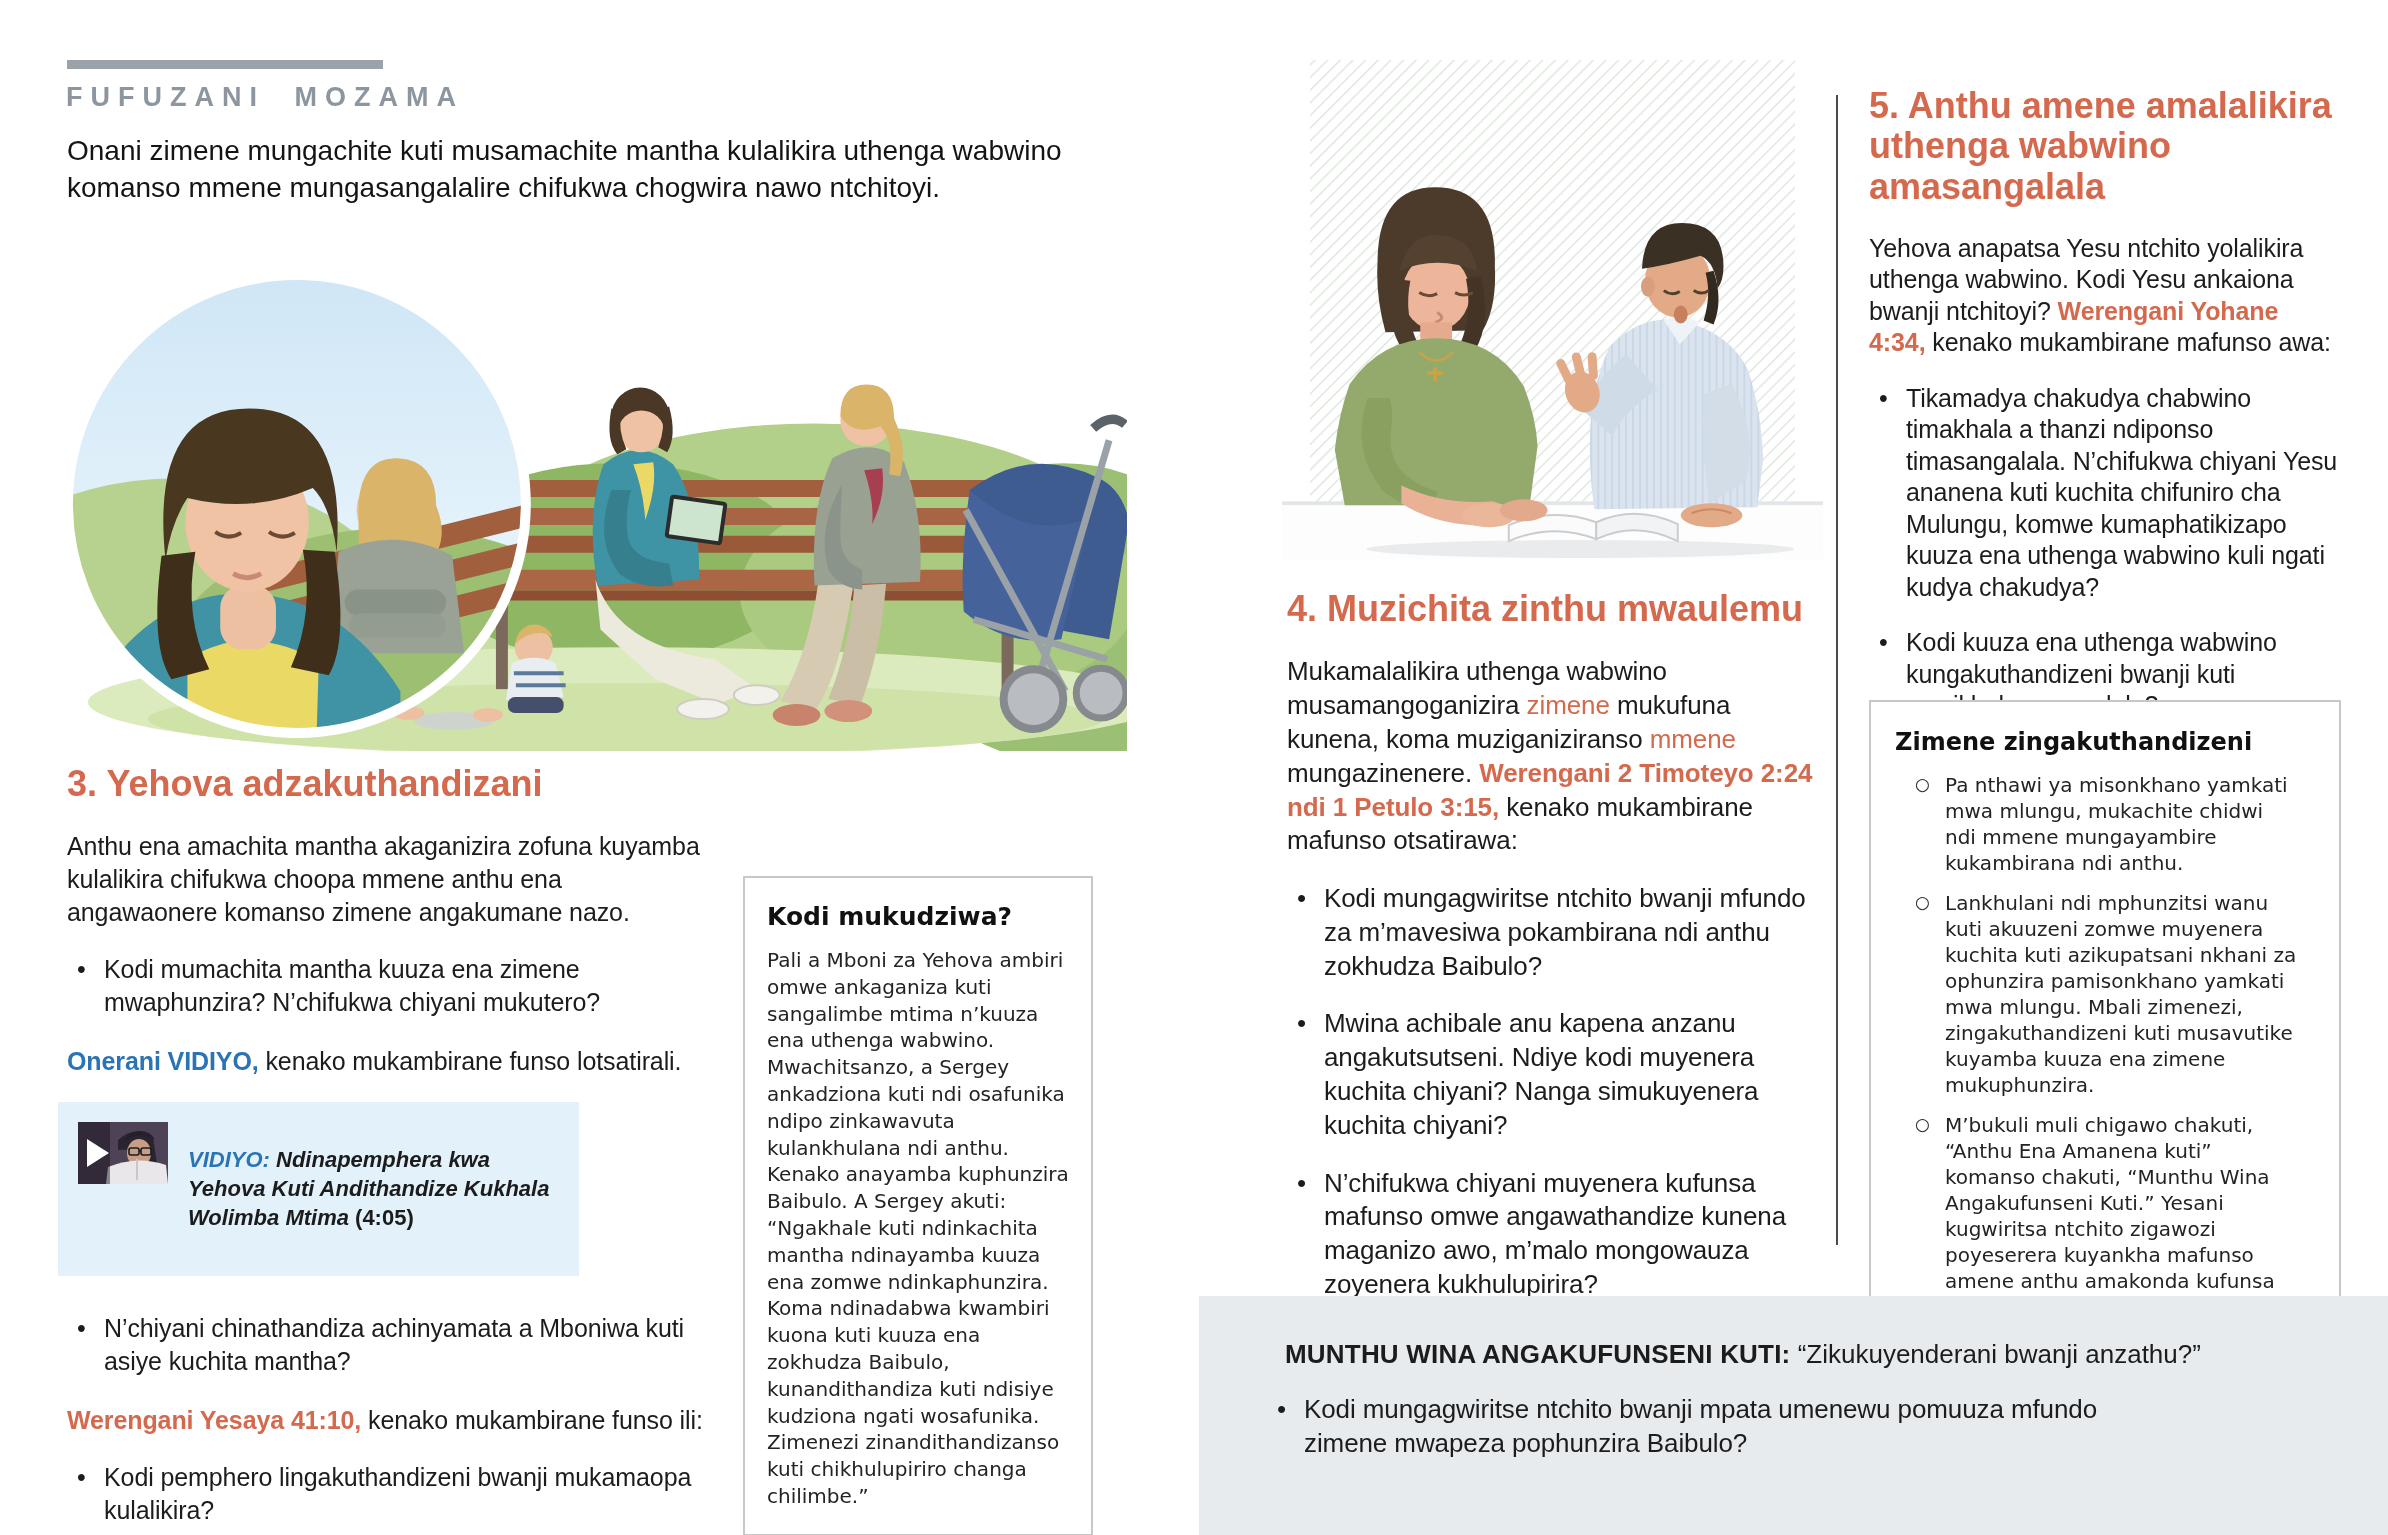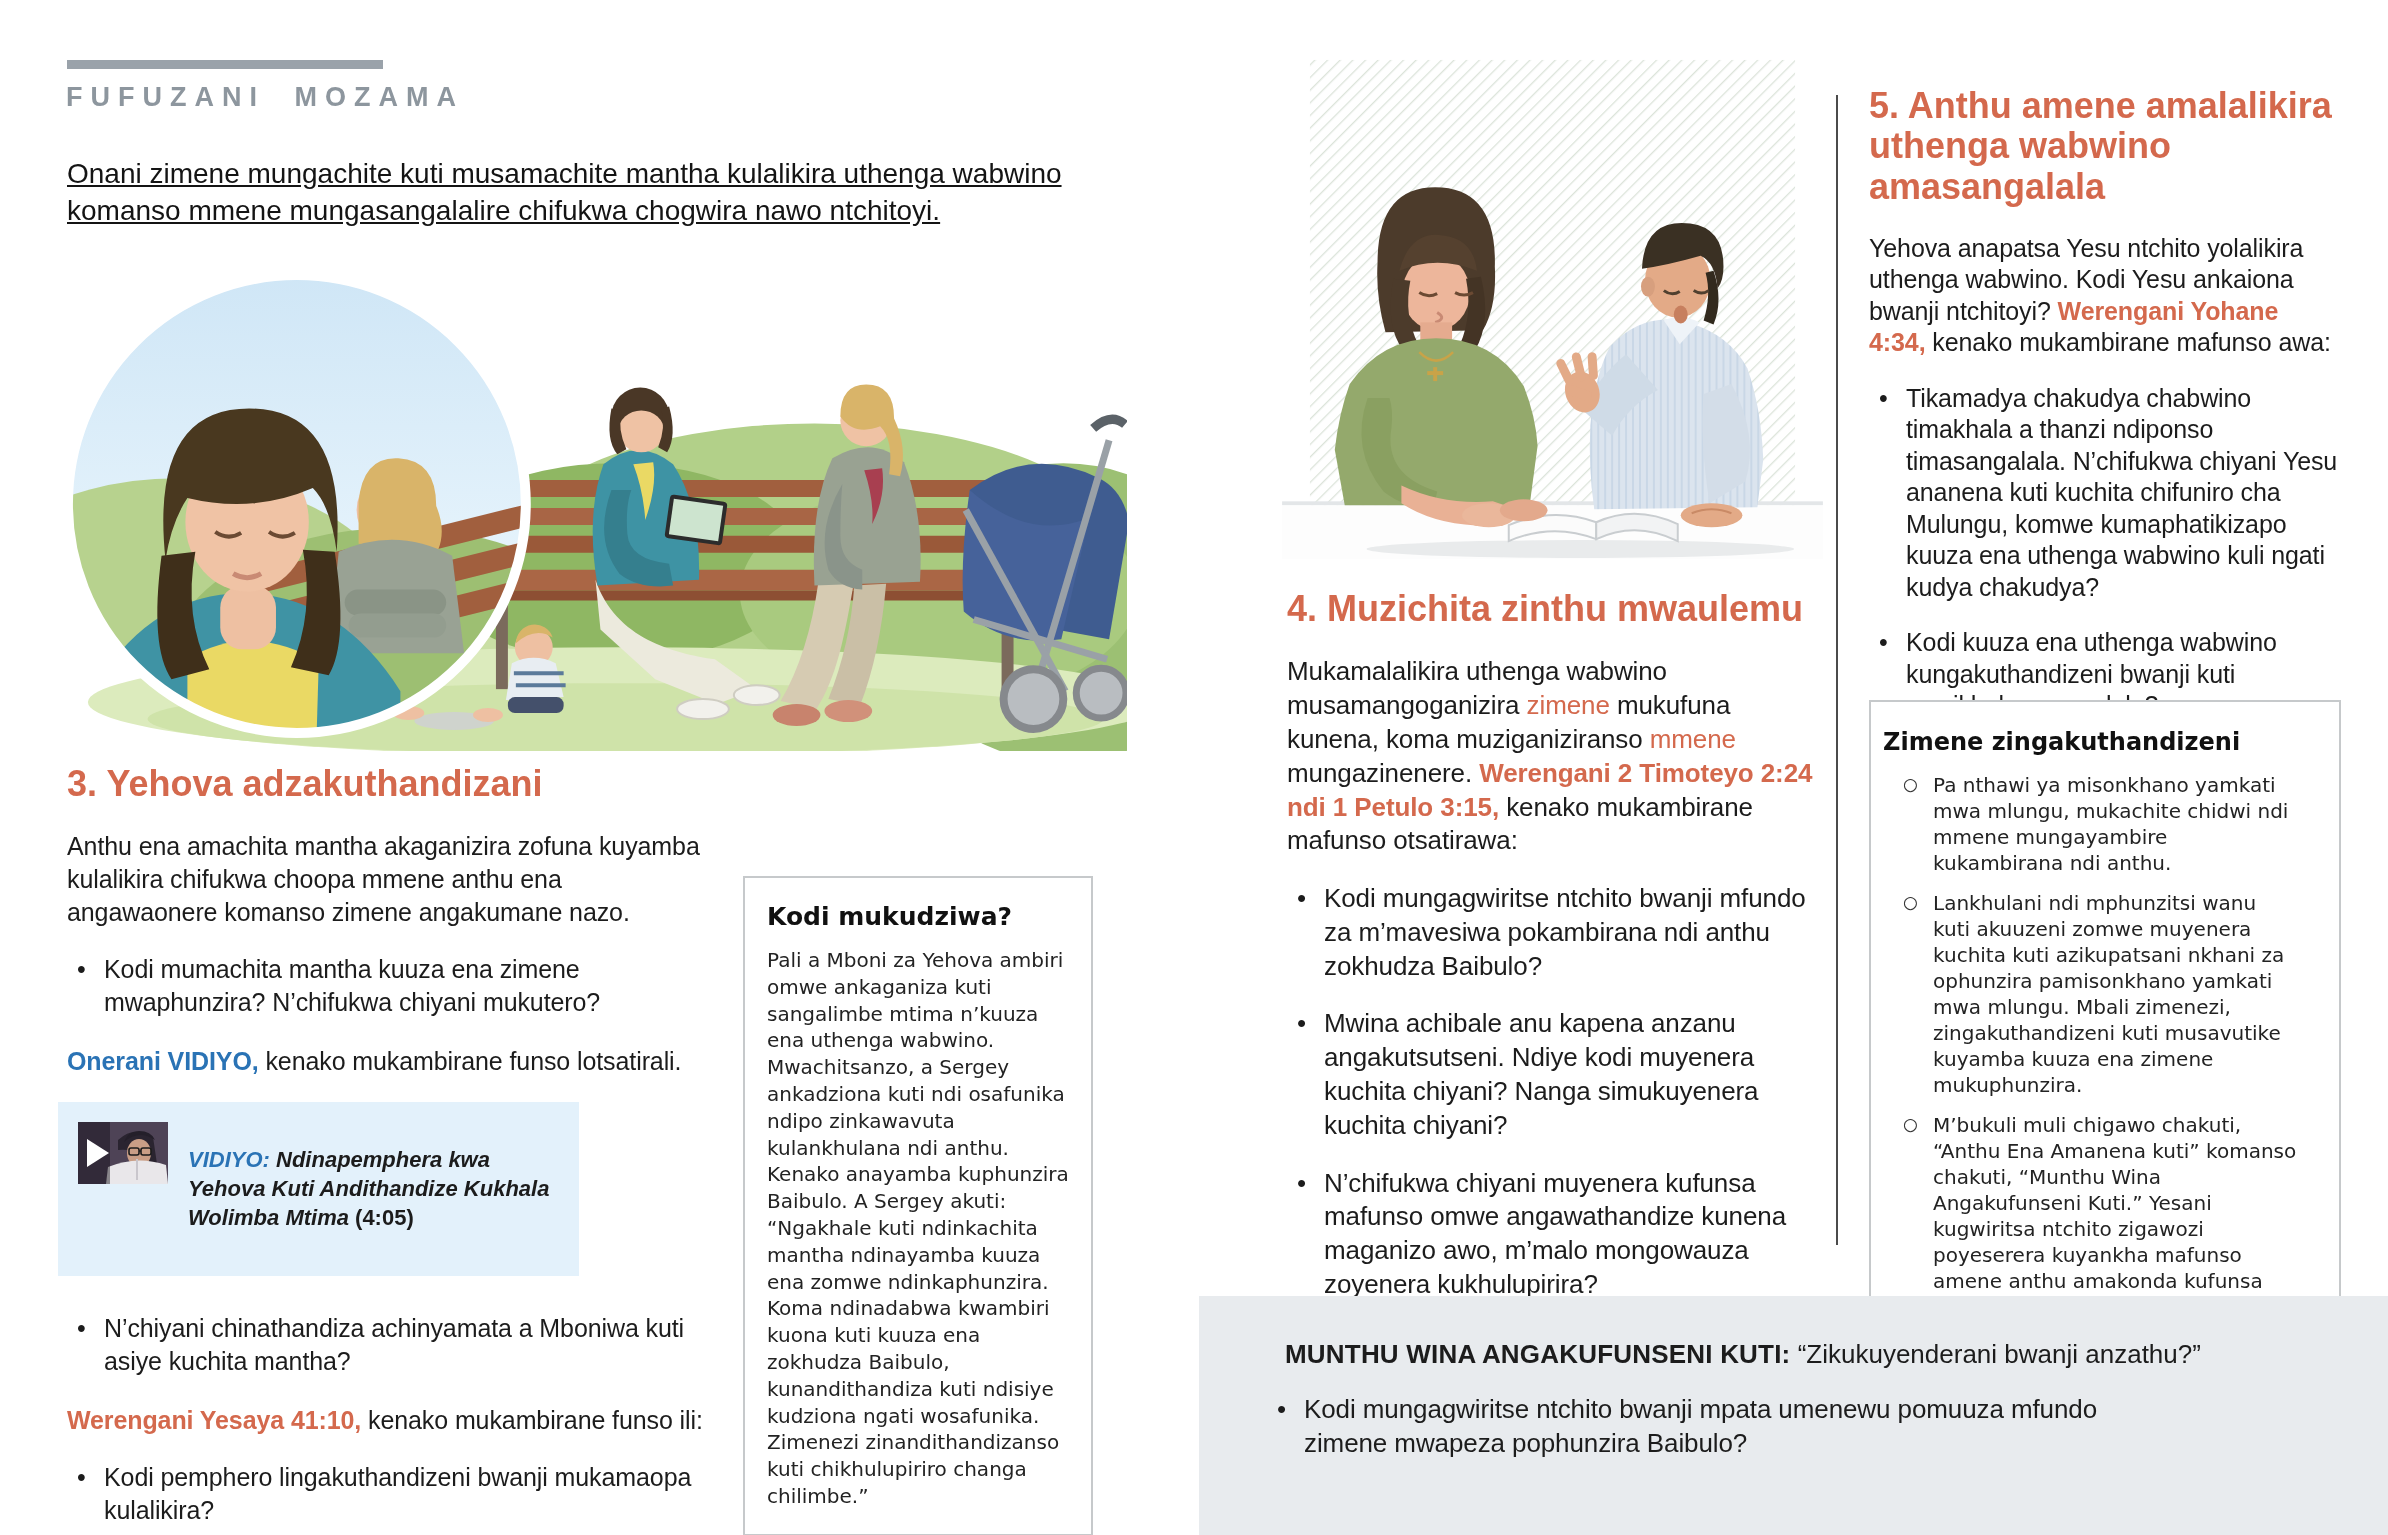--- a/index.html
+++ b/index.html
@@ -2,21 +2,21 @@
 <html><head>
 <meta charset="utf-8">
 <style>
   html,body{margin:0;padding:0;background:#fff;}
   #page{position:relative;width:2388px;height:1535px;background:#ffffff;overflow:hidden;
         font-family:"Liberation Sans",sans-serif;color:#1c1c1c;}
   
   .kicker-bar{position:absolute;left:67px;top:60px;width:316px;height:9px;background:#9aa2aa;}
   .kicker{position:absolute;left:66px;top:82px;margin:0;font-size:27px;font-weight:bold;
           letter-spacing:8px;word-spacing:14px;color:#8d969e;}
-  .intro{position:absolute;left:67px;top:156px;width:1010px;margin:0;font-size:28px;line-height:1.32;color:#141414;text-decoration:underline;}
+  .intro{position:absolute;left:67px;top:133px;width:1010px;margin:0;font-size:28px;line-height:1.32;color:#141414;}
   
   .illus-park{position:absolute;left:58px;top:259px;width:1069px;height:492px;}
   .illus-table{position:absolute;left:1282px;top:54px;width:541px;height:505px;}
   .illus-park svg,.illus-table svg{display:block;width:100%;height:100%;}
   
   h2.sec{margin:0 0 26px 0;font-size:36px;line-height:1.12;font-weight:bold;color:#d4694d;}
   .body{margin:0 0 24px 0;font-size:25px;line-height:1.32;letter-spacing:-0.1px;}
   ul.bullets{list-style:none;margin:0 0 26px 0;padding:0;}
   ul.bullets li{position:relative;padding-left:37px;margin:0 0 24px 0;font-size:25px;line-height:1.32;letter-spacing:-0.1px;}
   ul.bullets li::before{content:"•";position:absolute;left:10px;top:0;}
@@ -36,21 +36,21 @@
   .vthumb{flex:0 0 90px;width:90px;height:62px;margin-right:20px;}
   .vtext{font-size:22px;line-height:1.3;font-weight:bold;font-style:italic;color:#1c1c1c;padding-top:2px;}
   .vlabel{color:#2a73b5;}
   .vdur{font-style:normal;}
   
   .infobox{position:absolute;background:#fff;border:2px solid #c6c9cb;box-sizing:border-box;
            font-family:"DejaVu Sans",sans-serif;color:#232323;}
   .kodibox{left:743px;top:876px;width:350px;min-height:492px;padding:24px 22px;}
   .kodibox h3{margin:0 0 16px 0;font-size:25px;font-weight:bold;color:#111;}
   .kodibox p{margin:0;font-size:20px;line-height:1.34;}
-  .helpsbox{left:1869px;top:700px;width:472px;padding:26px 24px 24px 12px;}
+  .helpsbox{left:1869px;top:700px;width:472px;padding:26px 24px 24px 24px;}
   .helpsbox h3{margin:0 0 16px 0;font-size:24px;font-weight:bold;color:#111;}
   ul.rings{list-style:none;margin:16px;padding:0;}
   ul.rings li{position:relative;padding-left:34px;margin:0 0 14px 0;font-size:20px;line-height:1.30;}
   ul.rings li::before{content:"○";position:absolute;left:4px;top:1px;font-size:17px;color:#333;}
   
   .graypanel{position:absolute;left:1199px;top:1296px;width:1189px;height:239px;background:#e8ebee;
              box-sizing:border-box;padding:42px 40px 0 68px;}
   .paneltitle{margin:0;font-size:26px;line-height:1.3;}
   .paneltitle .plabel{font-weight:bold;letter-spacing:0.2px;margin-left:18px;}
   .graypanel ul.bullets{margin-top:20px;}

